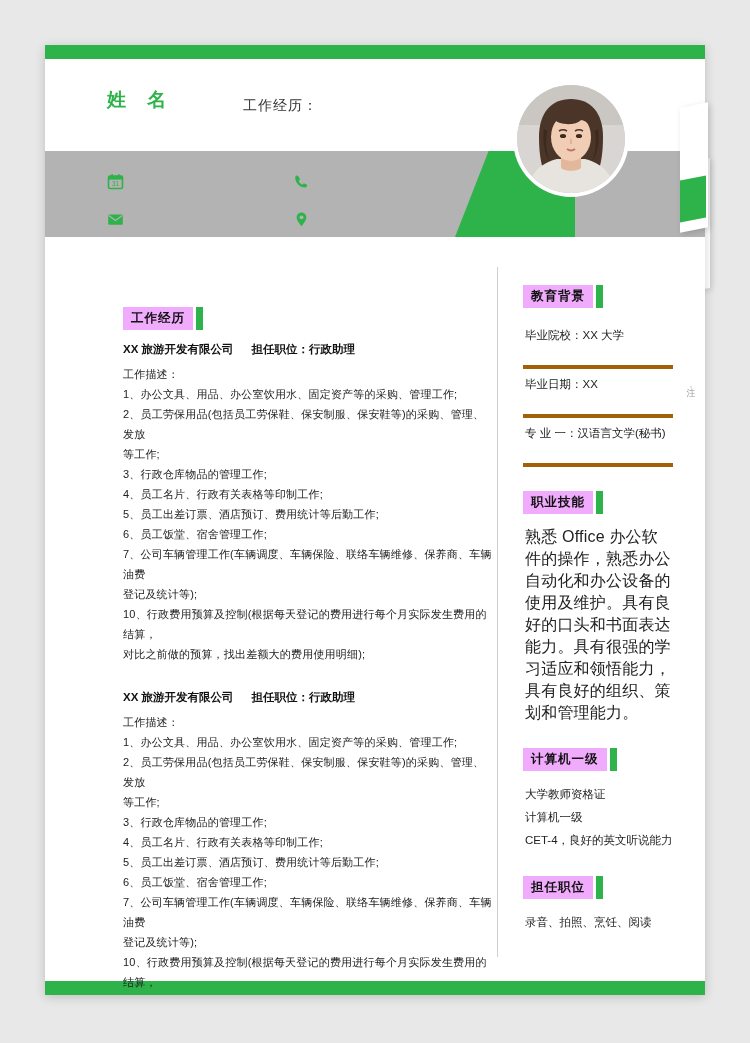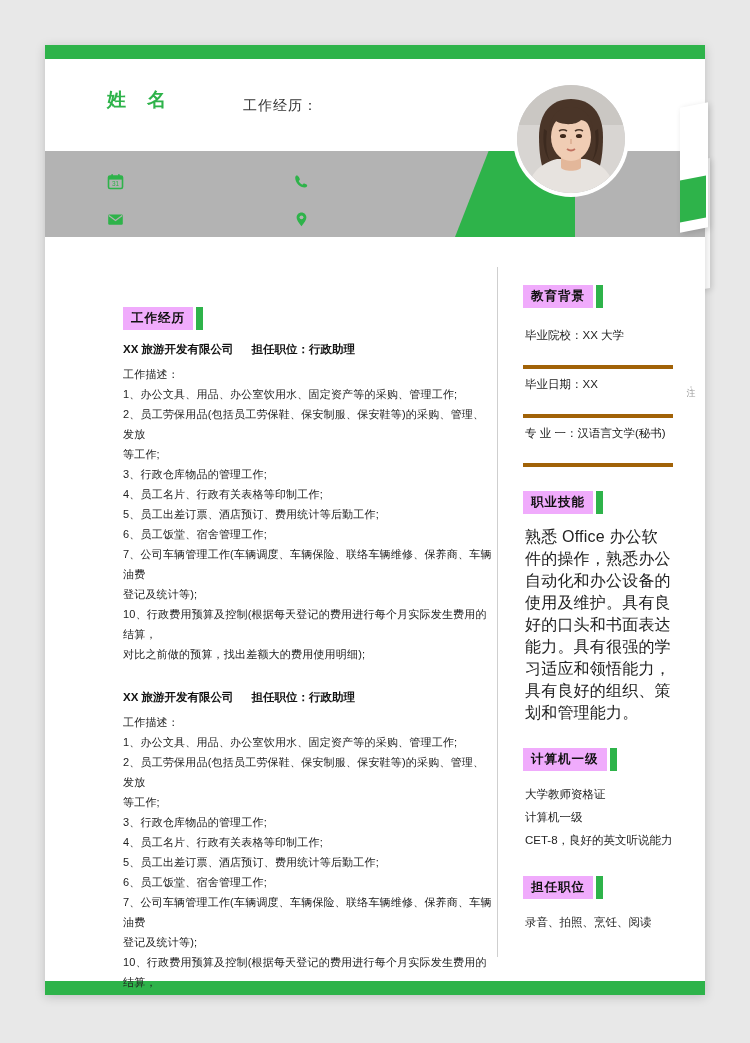--- a/index.html
+++ b/index.html
@@ -436,21 +436,21 @@
         <div class="r-para">熟悉 Office 办公软件的操作，熟悉办公自动化和办公设备的使用及维护。具有良好的口头和书面表达能力。具有很强的学习适应和领悟能力，具有良好的组织、策划和管理能力。</div>
       </div>
 
       <div class="blk">
         <div class="sec">
           <div class="sec-box">计算机一级</div>
           <div class="sec-tail"></div>
         </div>
         <div class="r-item">大学教师资格证</div>
         <div class="r-item">计算机一级</div>
-        <div class="r-item">CET-8，良好的英文听说能力</div>
+        <div class="r-item">CET-4，良好的英文听说能力</div>
       </div>
 
       <div class="blk">
         <div class="sec">
           <div class="sec-box">担任职位</div>
           <div class="sec-tail"></div>
         </div>
         <div class="r-item">录音、拍照、烹饪、阅读</div>
       </div>
 

